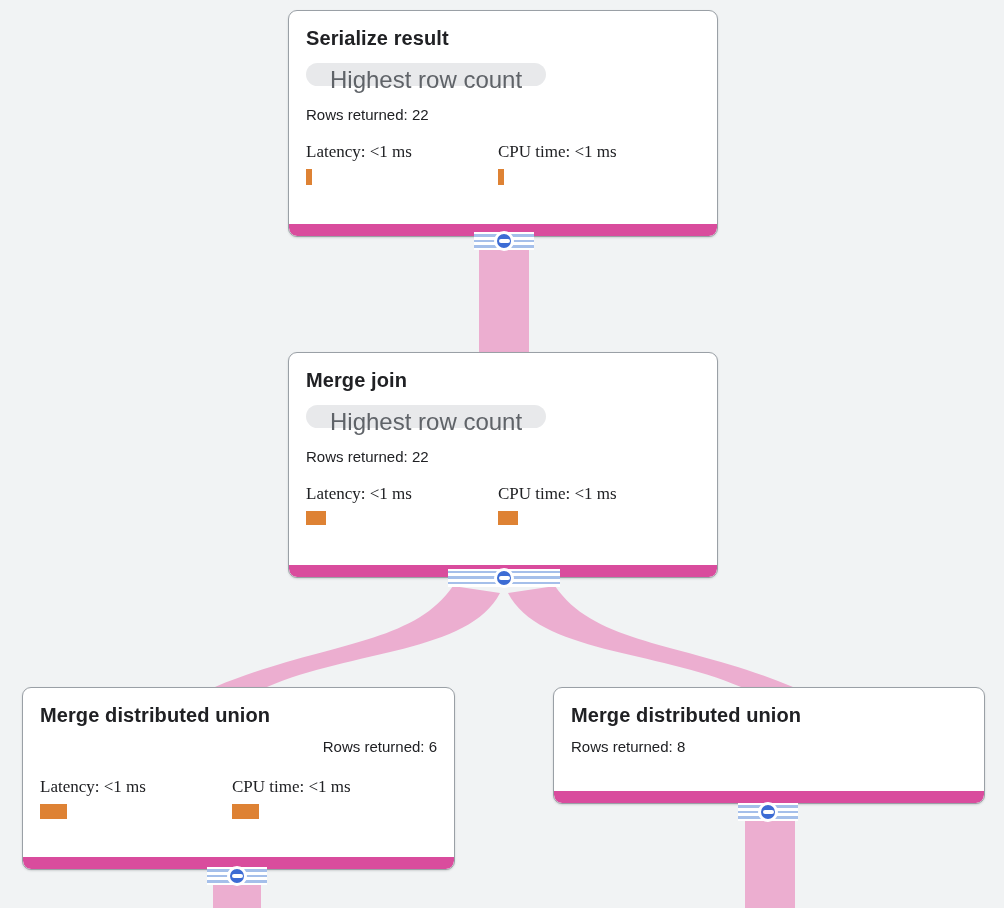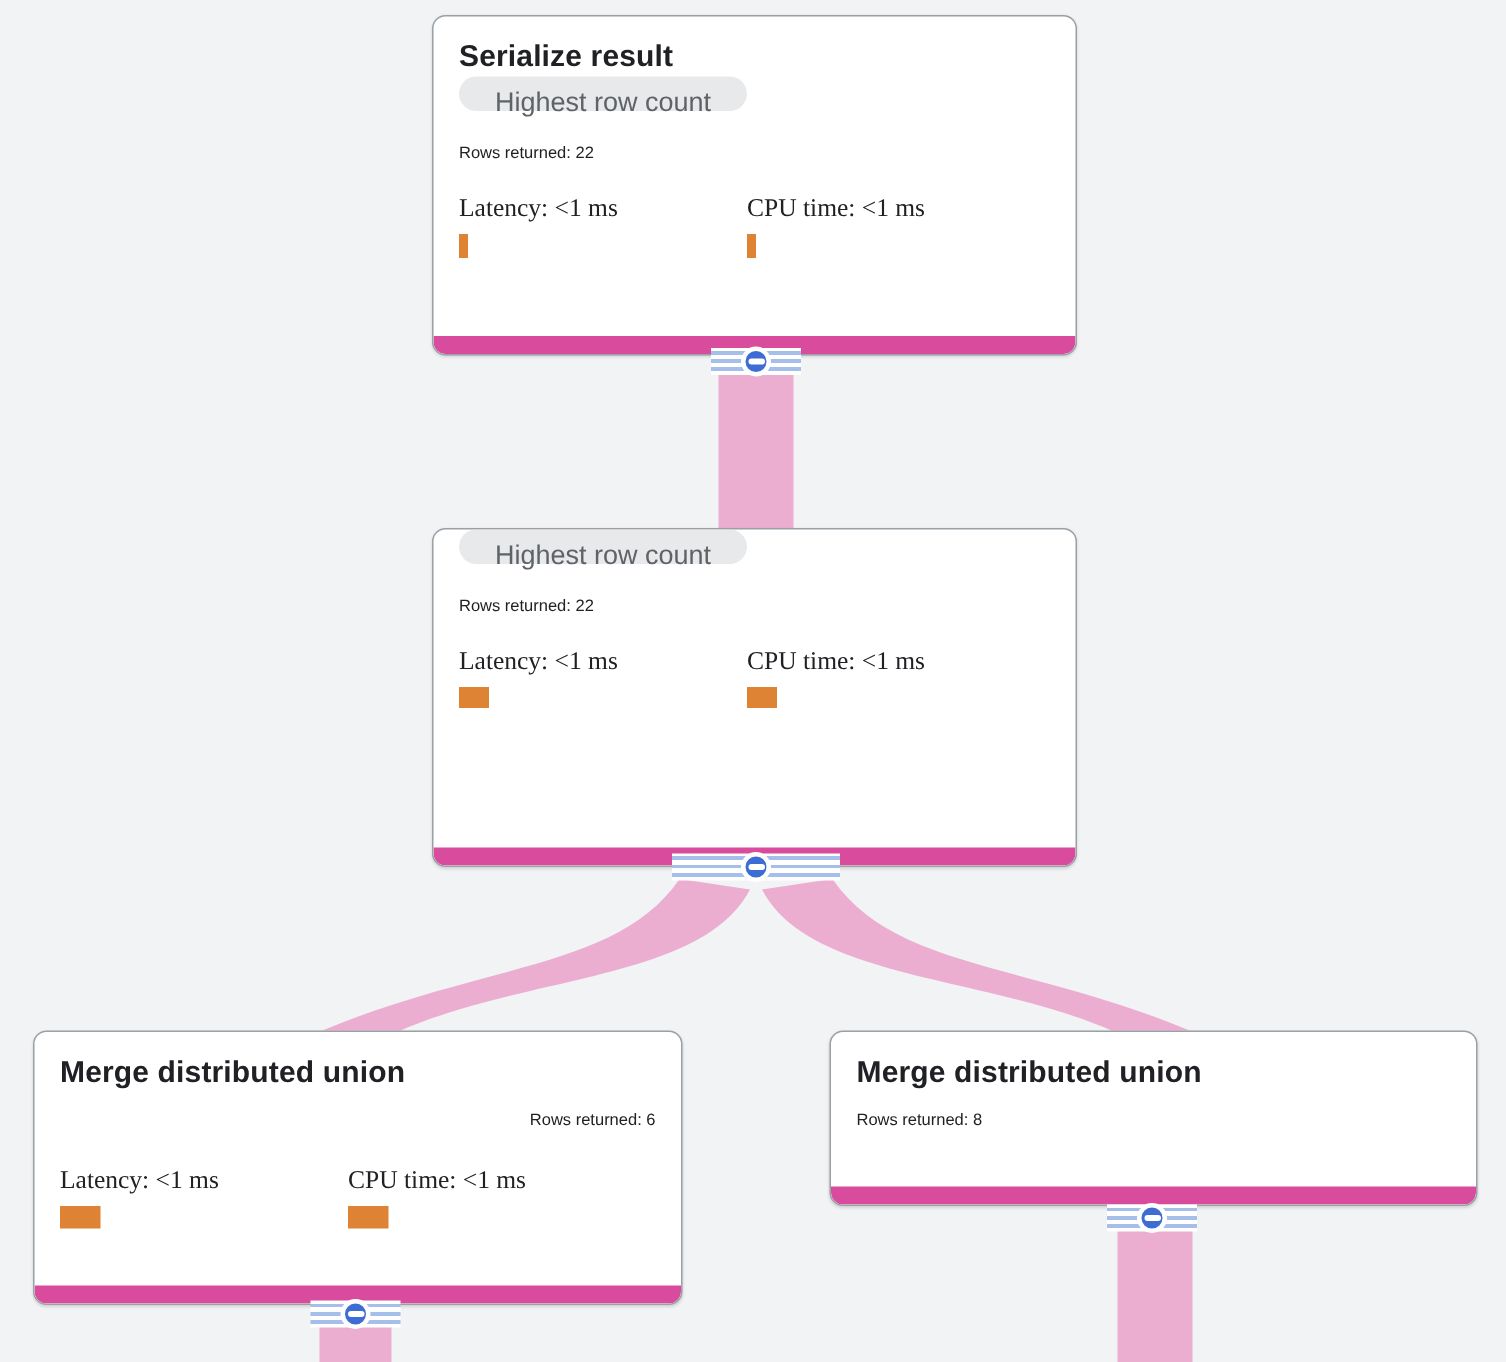--- a/index.html
+++ b/index.html
@@ -17,25 +17,25 @@
     border:1px solid var(--node-border);border-radius:9px;
     box-shadow:0 1px 2px rgba(60,64,67,.18);
     padding:0 17px;overflow:hidden;
   }
   .node-footer{
     position:absolute;left:0;right:0;bottom:0;height:12px;
     background:var(--node-footer);border-radius:0 0 8px 8px;
   }
   .node-title{margin-top:14px;font-size:20px;line-height:26px;font-weight:600;color:var(--title-text);letter-spacing:.1px;}
   .node-badge{
-    display:inline-block;margin-top:0;height:23px;line-height:34px;
+    display:inline-block;margin-top:12px;height:23px;line-height:34px;
     padding:0 24px;border-radius:17px;background:var(--badge-bg);
-    color:var(--badge-text);font-size:18px;
+    color:var(--badge-text);font-size:24px;
   }
-  .node-rows{margin-top:12px;font-size:11px;line-height:22px;color:var(--body-text);}
+  .node-rows{margin-top:12px;font-size:15px;line-height:22px;color:var(--body-text);}
   .node-metrics{margin-top:15px;display:grid;grid-template-columns:192px auto;font-family:Liberation Serif, serif;}
   .metric-label{font-size:17px;line-height:22px;color:var(--body-text);}
   .metric-bar{margin-top:6px;background:var(--metric-bar);}
   .connector{position:absolute;z-index:3;transform:translate(-50%,-50%);display:flex;align-items:center;justify-content:center;}
   .stripe-band{
     position:absolute;top:50%;left:50%;transform:translate(-50%,-50%);
     height:18px;
     background:linear-gradient(to bottom,
       #fff 0 2px, var(--stripe-blue) 2px 4.5px,
       #fff 4.5px 7.5px, var(--stripe-blue) 7.5px 10px,
@@ -72,20 +72,21 @@
       </div>
       <div>
         <div class="metric-label">CPU time: &lt;1 ms</div>
         <div class="metric-bar" style="width: 6px; height: 16px;"></div>
       </div>
     </div>
     <div class="node-footer"></div>
   </div>
 
   <div class="node-card" style="left:288px;top:352px;width:430px;height:226px;">
+    <div class="node-title">Merge join</div>
     <div><span class="node-badge">Highest row count</span></div>
     <div class="node-rows">Rows returned: 22</div>
     <div class="node-metrics">
       <div>
         <div class="metric-label">Latency: &lt;1 ms</div>
         <div class="metric-bar" style="width: 20px; height: 14px;"></div>
       </div>
       <div>
         <div class="metric-label">CPU time: &lt;1 ms</div>
         <div class="metric-bar" style="width: 20px; height: 14px;"></div>

